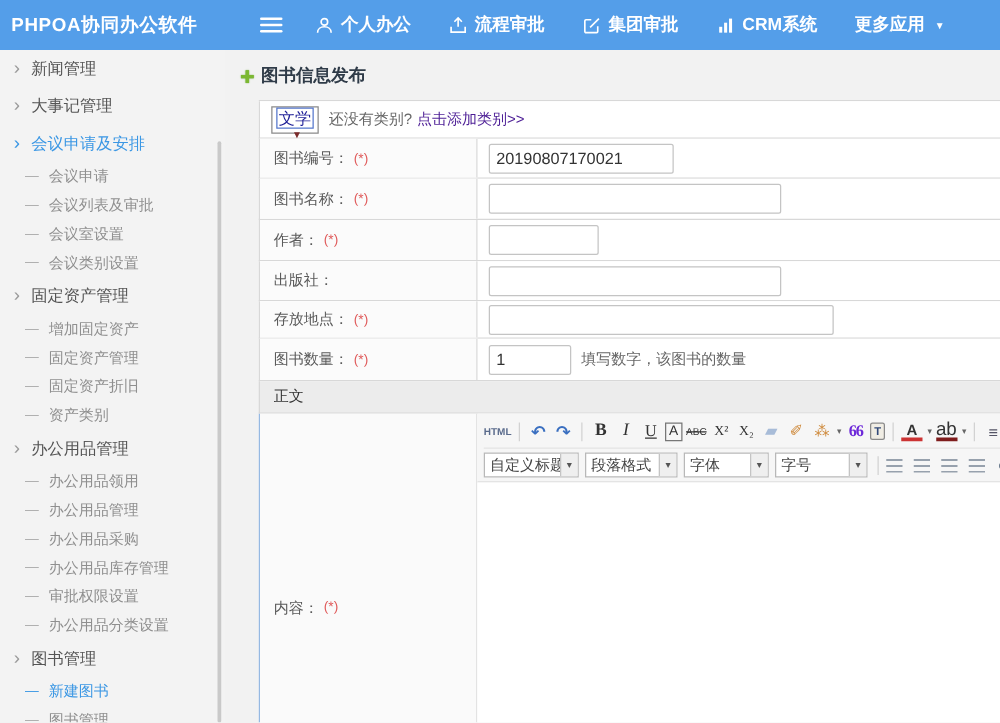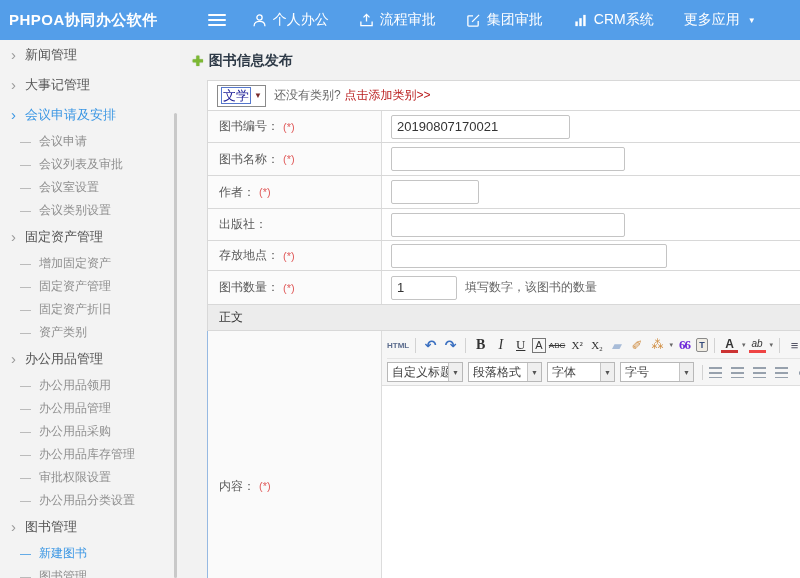--- a/index.html
+++ b/index.html
@@ -8,21 +8,21 @@
     background:#f2f2f2;
     font-family:"Liberation Sans","DejaVu Sans",sans-serif;
     -webkit-font-smoothing:antialiased;
   }
   
   .topbar{position:absolute;left:0;top:0;width:800px;height:40px;background:#549ee9;display:flex;align-items:center;color:#fff;}
   .brand{font-size:15px;font-weight:bold;margin-left:9px;letter-spacing:.5px;}
   .hamburger{margin-left:50px;width:18px;height:12px;display:flex;flex-direction:column;justify-content:space-between;cursor:pointer;}
   .hamburger i{display:block;height:2px;background:#fff;border-radius:1px;}
   .topnav{display:flex;align-items:center;margin-left:26px;}
-  .topnav .nav-item{display:flex;align-items:center;gap:6px;font-size:14px;margin-right:30px;cursor:pointer;white-space:nowrap;}
+  .topnav .nav-item{display:flex;align-items:center;gap:6px;font-size:14px;margin-right:30px;cursor:pointer;white-space:nowrap;font-weight:bold;}
   .topnav svg{display:block;}
   
   .sidebar{position:absolute;left:0;top:40px;width:180px;bottom:0;background:#f3f3f3;overflow:hidden;}
   .sgroup,.schild{display:flex;align-items:center;cursor:pointer;box-sizing:border-box;}
   .sgroup{height:30px;padding-left:11px;font-size:13px;color:#555;}
   .schild{height:23px;padding-left:20px;font-size:12px;color:#8f8f8f;}
   .sgroup .chev{font-size:15px;color:#9a9a9a;margin-right:9px;line-height:1;margin-top:-2px;}
   .schild .dash{font-size:11px;color:#aaa;margin-right:8px;line-height:1;}
   .sgroup.active,.sgroup.active .chev{color:#3b97e4;}
   .schild.active,.schild.active .dash{color:#3b97e4;}
@@ -33,26 +33,26 @@
   .page-title .plus{color:#7cb832;font-size:14px;font-weight:bold;margin-right:5px;text-shadow:0 0 1px #5a9a1e;}
   .page-title .txt{font-size:14px;font-weight:bold;color:#2f3b48;}
   .ftable{margin-left:27px;width:640px;border-top:1px solid #d8d8d8;background:#fff;}
   .frow{display:flex;border-bottom:1px solid #d8d8d8;border-left:1px solid #d8d8d8;background:#fff;box-sizing:border-box;}
   .flabel{width:174px;box-sizing:border-box;padding-left:11px;display:flex;align-items:center;gap:4px;background:#fbfbfb;border-right:1px solid #dcdcdc;font-size:12px;color:#5a5a5a;flex-shrink:0;}
   .fvalue{flex:1;display:flex;align-items:center;padding-left:9px;gap:8px;}
   .req{color:#e05c5c;font-size:11px;}
   .r1{height:30px;} .r2{height:32px;} .r3{height:33px;} .r4{height:33px;}
   .r5{height:32px;} .r6{height:30px;} .r7{height:34px;}
   input.fin{box-sizing:border-box;height:24px;border:1px solid #c4c4c4;border-radius:2px;font-size:13px;color:#333;padding:0 5px;font-family:inherit;background:#fff;outline:none;}
-  .w-code{width:179px;} .w-name{width:234px;} .w-author{width:88px;}
+  .w-code{width:148px;} .w-name{width:234px;} .w-author{width:88px;}
   .w-pub{width:234px;} .w-loc{width:276px;} .w-qty{width:66px;height:22px;}
   .hint{font-size:12px;color:#666;}
-  .addlink{font-size:12px;color:#b91c1c;cursor:pointer;text-decoration:none;}
-  
-  .cat-select{display:inline-flex;align-items:center;border:1px solid #8a8a8a;background:#fff;height:20px;padding:0 3px;cursor:pointer;}
+  .addlink{font-size:12px;color:#4c1d95;cursor:pointer;text-decoration:none;}
+  
+  .cat-select{display:inline-flex;align-items:center;border:1px solid #8a8a8a;background:#fff;height:20px;padding:0 3px;cursor:pointer;flex-direction:column;}
   .cat-select .sel{font-size:13px;color:#1c1c96;border:1px solid #5577cc;padding:0 1px;line-height:15px;}
   .cat-select .car{font-size:8px;color:#7a2a2a;margin-left:3px;}
   
   .sechead{height:25px;display:flex;align-items:center;border-left:1px solid #d8d8d8;border-bottom:1px solid #d8d8d8;background:#ececec;padding-left:11px;font-size:12px;color:#333;}
   
   .erow{display:flex;height:311px;border-left:1px solid #96b9e2;border-bottom:1px solid #d8d8d8;background:#fff;box-sizing:border-box;}
   .erow .flabel{background:#fafafa;}
   .editor{flex:1;display:flex;flex-direction:column;background:#fff;min-width:0;}
   .ke-toolbar{background:#f6f6f6;border-bottom:1px solid #dedede;padding:3px 5px 2px;width:600px;}
   .ke-row{display:flex;align-items:center;height:22px;gap:3px;white-space:nowrap;}
@@ -66,21 +66,21 @@
   .t-u{font-family:"Liberation Serif","DejaVu Serif",serif;font-size:13px;text-decoration:underline;}
   .t-abox{font-size:11px;border:1px solid #777;padding:0 2px;height:13px;min-width:0;}
   .t-abc{font-size:8px;text-decoration:line-through;letter-spacing:0;}
   .t-sup,.t-sub{font-size:11px;font-family:"Liberation Serif","DejaVu Serif",serif;}
   .t-eraser{color:#a8bcd8;font-size:13px;}
   .t-brush{color:#cf8b3e;font-size:13px;}
   .t-spray{color:#cf8b3e;font-size:12px;letter-spacing:-1px;}
   .t-quote{font-family:"Liberation Serif","DejaVu Serif",serif;font-weight:900;font-size:13px;color:#6d28d9;letter-spacing:-1px;}
   .t-paste{font-size:9px;font-weight:bold;color:#334a7a;border:1px solid #8a8a8a;background:#f0ede4;height:12px;min-width:10px;border-radius:2px;}
   .t-fontcolor{font-weight:bold;font-size:12px;border-bottom:3px solid #cc3333;height:13px;}
-  .t-hilite{font-size:10px;border-bottom:3px solid #ef4444;height:12px;font-style:italic;}
+  .t-hilite{font-size:15px;border-bottom:3px solid #7f1d1d;height:12px;}
   .t-list{font-size:13px;color:#556;}
   .caret{font-size:7px;color:#666;margin-left:1px;cursor:pointer;}
   .ke-select{display:inline-flex;align-items:stretch;border:1px solid #b8b8b8;background:#fff;height:18px;font-size:12px;color:#444;cursor:pointer;margin-right:2px;}
   .ke-select .txt{padding:1px 4px 0;display:flex;align-items:center;}
   .ke-select .arr{border-left:1px solid #c4c4c4;width:13px;display:flex;align-items:center;justify-content:center;font-size:7px;color:#555;background:#efefef;}
   .kt-title{width:52px;} .kt-para{width:50px;} .kt-font{width:44px;} .kt-size{width:50px;}
   .bars{width:13px;height:11px;background:repeating-linear-gradient(to bottom,#97a1ad 0 2px,transparent 2px 5px);display:inline-block;cursor:pointer;}
   .t-link{font-size:14px;color:#66778a;}
   .ke-edit{flex:1;background:#fff;}
 </style>

